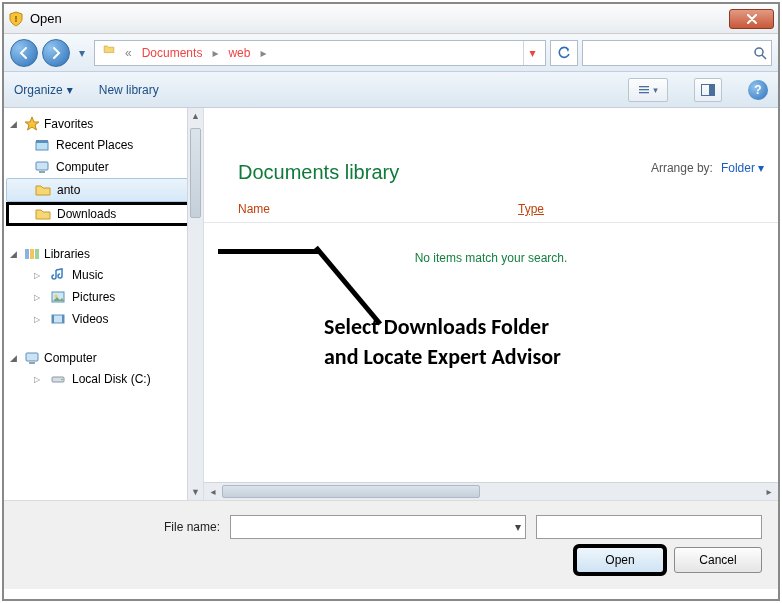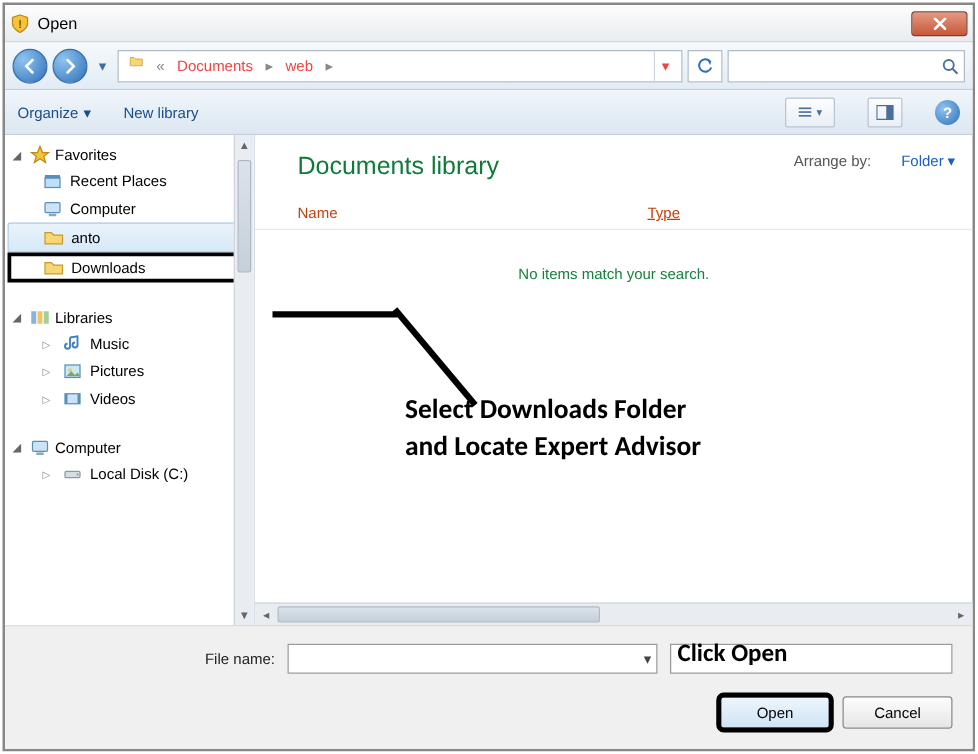--- a/index.html
+++ b/index.html
@@ -39,36 +39,36 @@
 .tree-group { margin-bottom: 18px; }
 .tree-header { display: flex; align-items: center; gap: 4px; padding: 2px 6px; cursor: pointer; }
 .tree-header .tw { width: 10px; color: #666; font-size: 9px; }
 .tree-item { display: flex; align-items: center; gap: 6px; padding: 3px 6px 3px 30px; cursor: pointer; }
 .tree-item.selected { background: linear-gradient(#eaf3fb, #d6e8f7); border: 1px solid #a8c8e4; border-radius: 2px; margin: 0 2px; padding-left: 28px; }
 .tree-item.highlight { border: 3px solid #000; margin: 0 2px; padding: 1px 6px 1px 26px; }
 .tree-item .sub { width: 10px; color: #888; font-size: 8px; }
 .icon { width: 16px; height: 16px; flex-shrink: 0; }
 .star { color: #f2b01e; }
 .main { flex: 1; display: flex; flex-direction: column; position: relative; }
-.lib-header { padding: 14px 14px 8px 34px; display: flex; align-items: flex-start; }
+.lib-header { padding: 14px 14px 8px 34px; display: flex; align-items: flex-start; margin-top: 39px; }
 .lib-title { font-size: 20px; color: #0f7a3a; }
-.arrange { margin-left: auto; font-size: 12px; color: #555; display: flex; align-items: center; gap: 24px; }
+.arrange { margin-left: auto; font-size: 12px; color: #555; display: flex; align-items: center; gap: 8px; }
 .arrange .val { color: #1a5fbf; cursor: pointer; display: flex; align-items: center; gap: 3px; }
 .columns { display: flex; padding: 10px 14px 6px 34px; border-bottom: 1px solid #e4e8ec; color: #c2410c; }
 .columns .col { cursor: pointer; }
 .columns .c-name { flex: 0 0 280px; }
 .columns .c-date { flex: 0 0 150px; }
 .columns .c-type { flex: 1; text-decoration: underline; }
 .empty { text-align: center; color: #15803d; padding: 28px 0; }
 .main-hscroll { height: 18px; background: #e9edf1; border-top: 1px solid #d0d6dc; display: flex; align-items: center; position: relative; }
 .main-hscroll .arrow { width: 18px; height: 100%; display: flex; align-items: center; justify-content: center; color: #666; font-size: 10px; cursor: pointer; }
 .main-hscroll .track { flex: 1; position: relative; height: 100%; }
 .main-hscroll .thumb { position: absolute; top: 2px; bottom: 2px; left: 0; width: 48%; background: linear-gradient(#dbe3ea,#c5d0da); border: 1px solid #aeb9c4; border-radius: 2px; }
 .bottombar { padding: 14px 16px 16px 16px; background: #f0f0f0; border-top: 1px solid #dcdcdc; }
-.filename-row { display: flex; align-items: center; gap: 10px; margin-bottom: 18px; }
+.filename-row { display: flex; align-items: center; gap: 10px; margin-bottom: 8px; }
 .filename-row label { width: 200px; text-align: right; color: #222; }
 .filename-input { width: 296px; height: 24px; border: 1px solid #9a9a9a; background: #fff; display: flex; align-items: center; padding: 0 4px; }
 .filename-input input { border: none; outline: none; flex: 1; }
 .filename-input .dd { color: #444; cursor: pointer; }
 .filetype { flex: 1; height: 24px; border: 1px solid #9a9a9a; background: #fff; display: flex; align-items: center; padding: 0 6px; position: relative; }
 .btnrow { display: flex; justify-content: flex-end; gap: 10px; }
 .btn { width: 88px; height: 26px; border: 1px solid #8a8a8a; background: linear-gradient(#fdfdfd, #e5e5e5); border-radius: 3px; cursor: pointer; font-size: 12px; }
 .btn.primary-hl { outline: 4px solid #000; outline-offset: -1px; border: 1px solid #2b6fb0; background: linear-gradient(#eef6fc, #cfe3f4); }
 
 .ann-line { position: absolute; background: #000; }
@@ -335,15 +335,14 @@
     <div class="btnrow">
       <button class="btn primary-hl">Open</button>
       <button class="btn">Cancel</button>
     </div>
   </div>
 
   <div class="ann-line" style="left:214px; top:245px; width:100px; height:5px;"></div>
   <div class="ann-line" style="left:310px; top:245px; width:5px; height:100px; transform-origin:top left; transform:rotate(-40deg);"></div>
   <div class="ann-text" style="left:320px; top:308px; white-space:pre;">Select Downloads Folder
 and Locate Expert Advisor</div>
-  <div class="ann-click" style="left:538px; top:507px;">Click Open</div>
 
 </div>
 
 </body></html>

